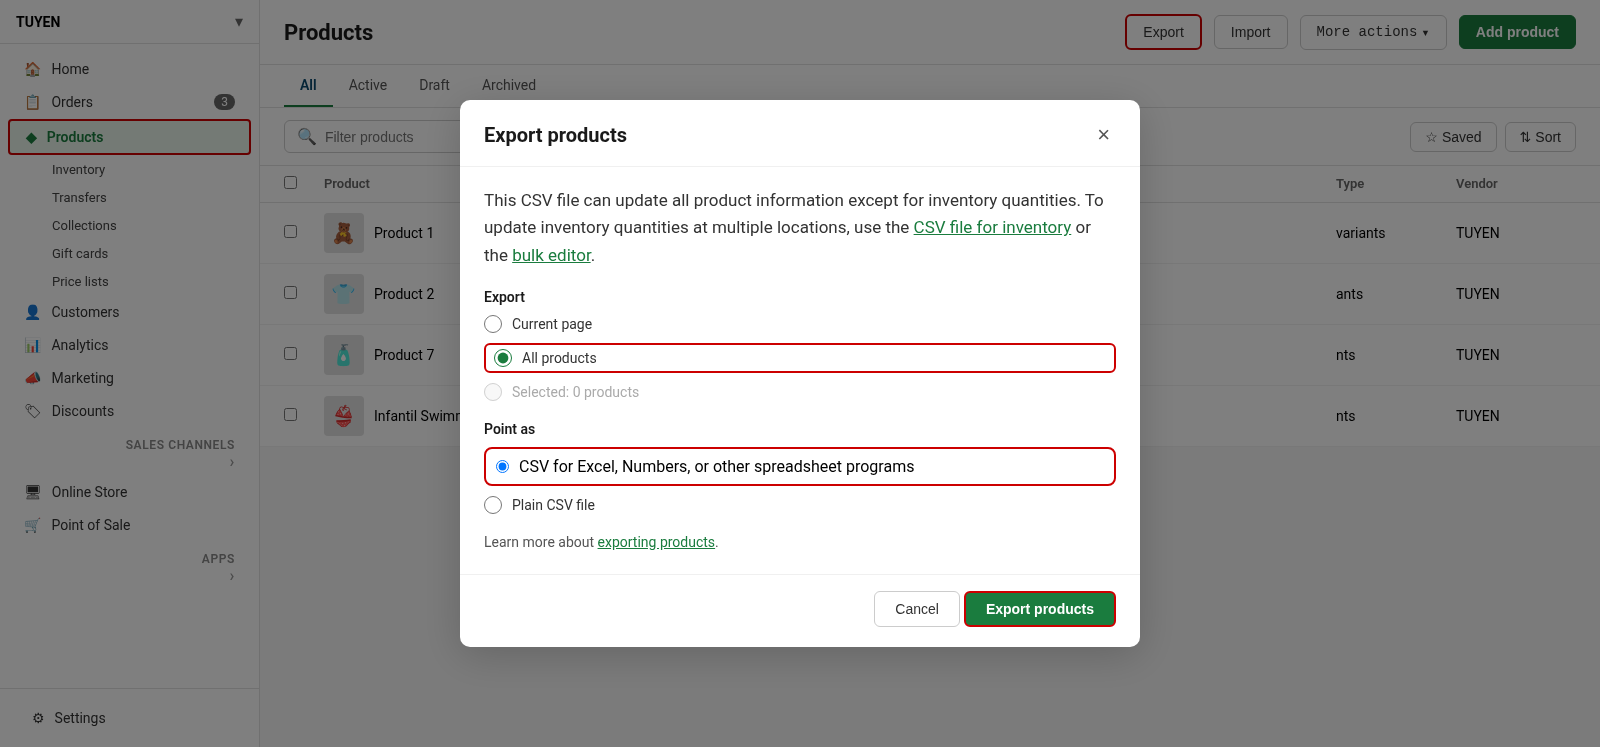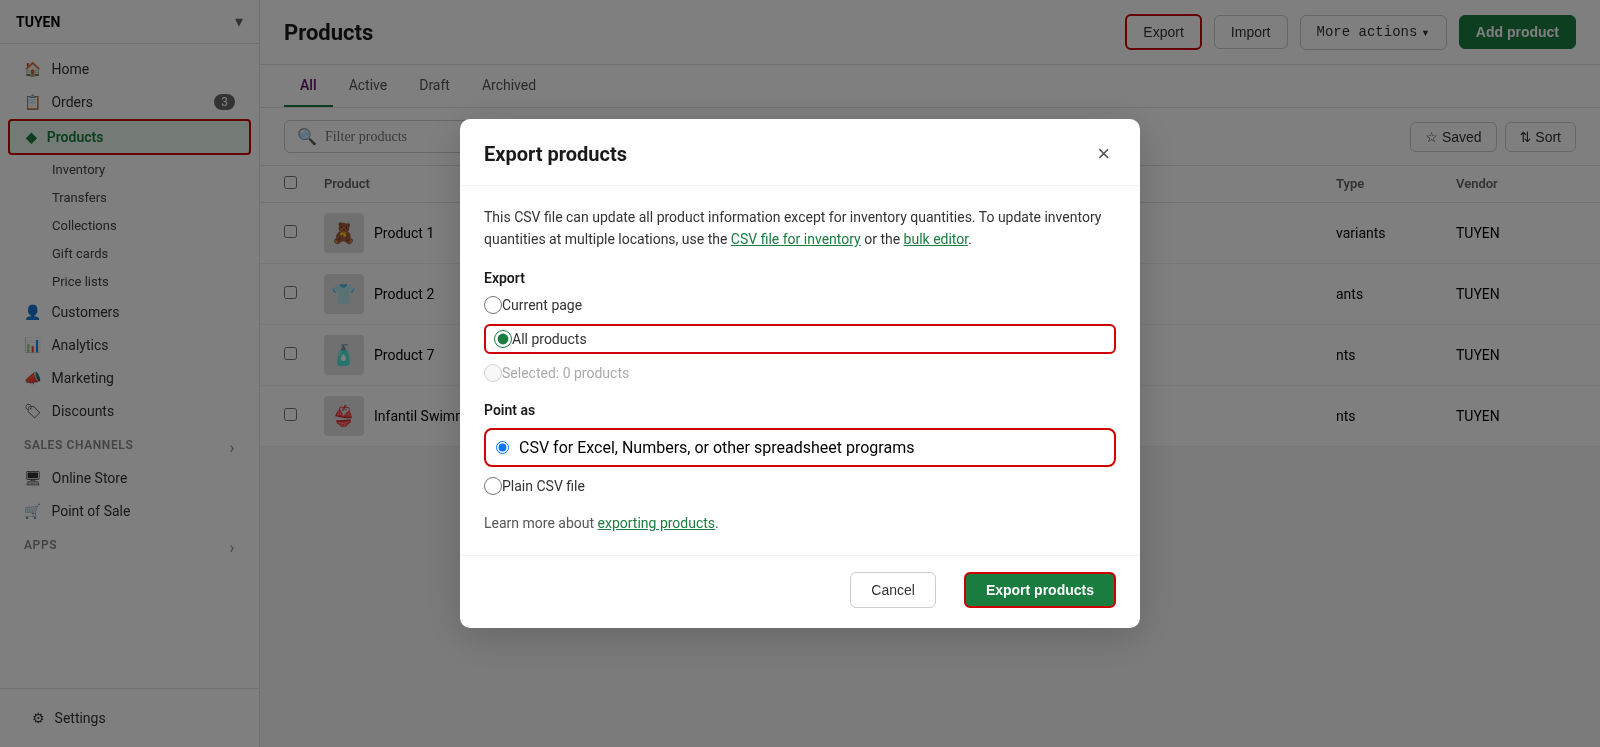--- a/index.html
+++ b/index.html
@@ -61,22 +61,23 @@
       margin: 1px 8px;
     }
     .section-label {
       padding: 10px 24px 4px;
       font-size: 12px;
       color: #888;
       font-weight: 600;
       text-transform: uppercase;
       letter-spacing: 0.05em;
       display: flex;
-      align-items: flex-start;
+      align-items: flex-end;
       justify-content: space-between;
+      flex-direction: column;
     }
     .section-arrow { color: #999; font-size: 16px; }
     .sidebar-footer { padding: 12px 8px; border-top: 1px solid #e0e0e0; }
 
     
     .main {
       flex: 1;
       display: flex;
       flex-direction: column;
       background: #f6f6f7;
@@ -137,21 +138,21 @@
       gap: 0;
     }
     .tab {
       padding: 12px 16px;
       font-size: 14px;
       color: #555;
       cursor: pointer;
       border-bottom: 2px solid transparent;
     }
     .tab.active {
-      color: #701a75;
+      color: #0c4a6e;
       border-bottom: 2px solid #1a7c3e;
       font-weight: 600;
     }
     .filters-bar {
       background: #fff;
       padding: 12px 24px;
       display: flex;
       align-items: center;
       gap: 8px;
       border-bottom: 1px solid #e0e0e0;
@@ -166,21 +167,20 @@
       flex: 1;
       max-width: 300px;
       background: #fff;
     }
     .search-box input {
       border: none;
       outline: none;
       font-size: 14px;
       color: #ef4444;
       width: 100%;
-      font-family: Liberation Serif, serif;
     }
     .filter-btn {
       padding: 6px 14px;
       border: 1px solid #ccc;
       border-radius: 6px;
       font-size: 14px;
       background: #fff;
       cursor: pointer;
       color: #333;
       display: flex;
@@ -280,21 +280,21 @@
       font-size: 22px;
       cursor: pointer;
       color: #555;
       padding: 2px 6px;
       border-radius: 4px;
     }
     .modal-body {
       padding: 20px 24px;
     }
     .modal-info-text {
-      font-size: 14px;
+      font-size: 17px;
       color: #333;
       line-height: 1.6;
       margin-bottom: 20px;
     }
     .link { color: #1a7c3e; text-decoration: underline; cursor: pointer; }
 
     .export-section-label {
       font-size: 14px;
       font-weight: 600;
       color: #1a1a1a;
@@ -302,20 +302,21 @@
     }
     .radio-group {
       display: flex;
       flex-direction: column;
       gap: 10px;
       margin-bottom: 20px;
     }
     .radio-option {
       display: flex;
       align-items: center;
+      gap: 10px;
       font-size: 14px;
       color: #333;
       cursor: pointer;
     }
     .radio-option input[type="radio"] {
       width: 18px;
       height: 18px;
       accent-color: #1a7c3e;
       cursor: pointer;
     }
@@ -333,21 +334,21 @@
     }
 
     .learn-more {
       font-size: 14px;
       color: #555;
       margin-bottom: 4px;
     }
     .modal-footer {
       display: flex;
       justify-content: flex-end;
-      gap: 28px;
+      gap: 4px;
       padding: 16px 24px 20px;
       border-top: 1px solid #f0f0f0;
     }
     .btn-cancel {
       padding: 8px 20px;
       border: 1px solid #ccc;
       border-radius: 6px;
       font-size: 14px;
       background: #fff;
       cursor: pointer;

